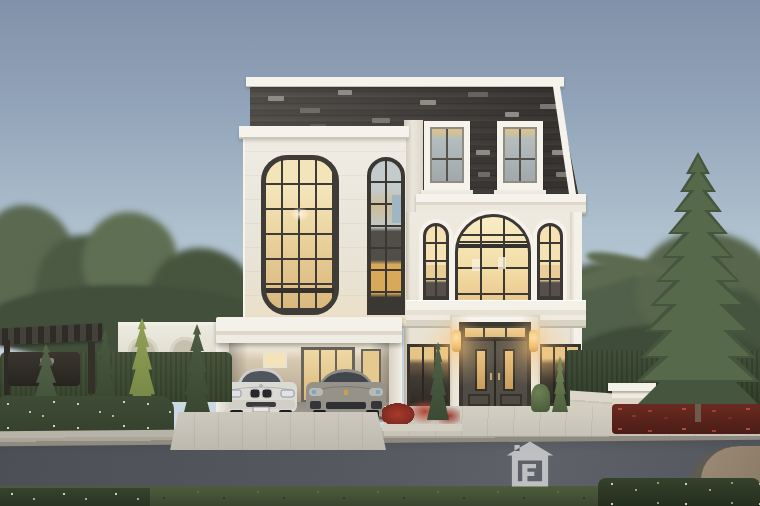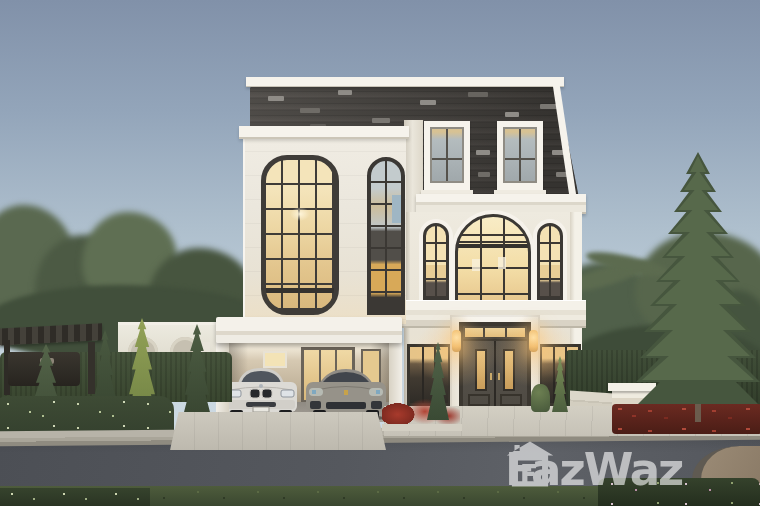--- a/index.html
+++ b/index.html
@@ -422,16 +422,15 @@
     <rect x="67" y="150" width="6" height="124" fill="#6b5c4d"></rect>
     <path fill="#46563e" d="M70 4 L82 26 L58 26 Z M70 16 L88 44 L52 44 Z M70 32 L94 64 L46 64 Z M70 50 L100 86 L40 86 Z M70 68 L106 110 L34 110 Z M70 88 L112 134 L28 134 Z M70 108 L118 158 L22 158 Z M70 128 L124 184 L16 184 Z M70 150 L128 210 L12 210 Z M70 172 L132 234 L8 234 Z M70 196 L130 256 L10 256 Z"></path>
     <path fill="#5a6c4e" opacity=".85" d="M70 8 L78 24 L62 24 Z M70 22 L84 42 L56 42 Z M70 38 L90 62 L50 62 Z M70 56 L96 84 L44 84 Z M70 76 L102 108 L38 108 Z M70 96 L108 132 L32 132 Z M70 116 L113 156 L27 156 Z M70 136 L118 182 L22 182 Z M70 158 L122 208 L18 208 Z M70 182 L126 232 L14 232 Z"></path>
   </svg>
 
   <div class="watermark" title="FazWaz" style="color: rgb(255, 255, 255); opacity: 0.6;">
     <svg class="wm-icon" viewBox="0 0 58 54">
       <path fill="currentColor" fill-rule="evenodd" d="M29 1 L56 17 L50 17 L50 53 L8 53 L8 17 L2 17 Z M11 5 h6 v7 h-6 Z M15 23 h28 v24 h-28 Z"></path>
       <path fill="currentColor" d="M20 27 h16 v5 h-10 v4 h8 v5 h-8 v9 h-6 Z"></path>
     </svg>
-    <span class="wm-text">FazWaz</span>
   </div>
 
 </div>
 
 </body></html>

